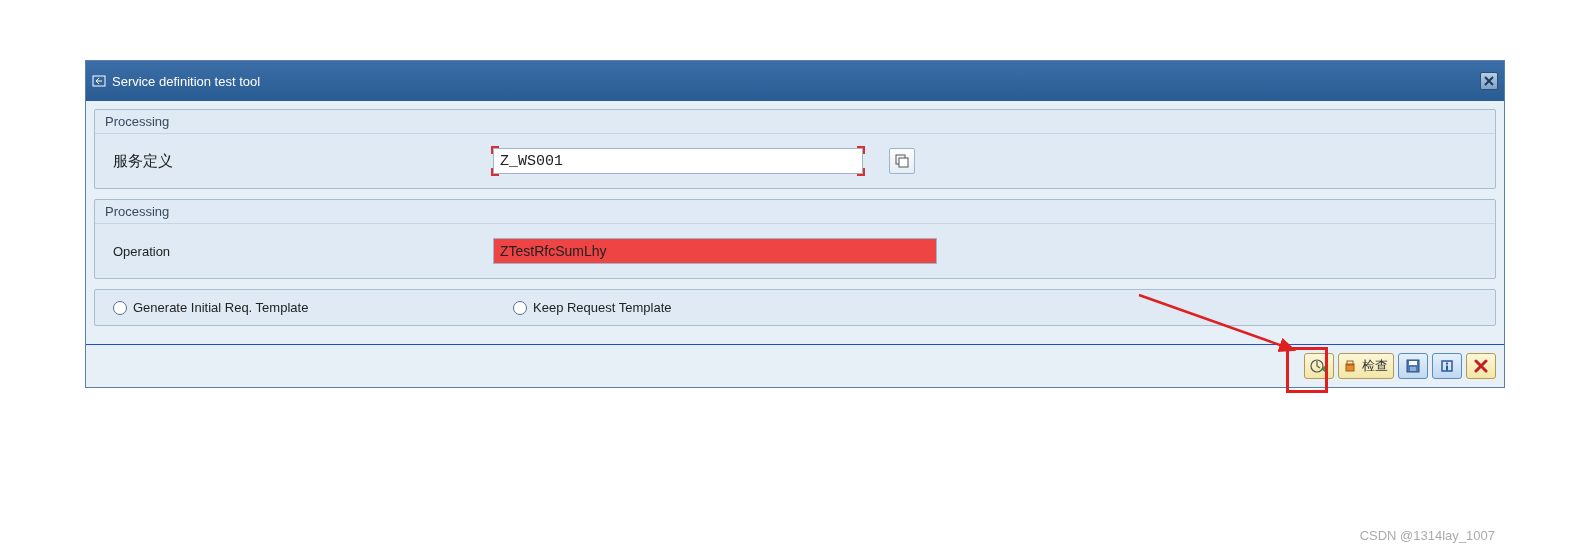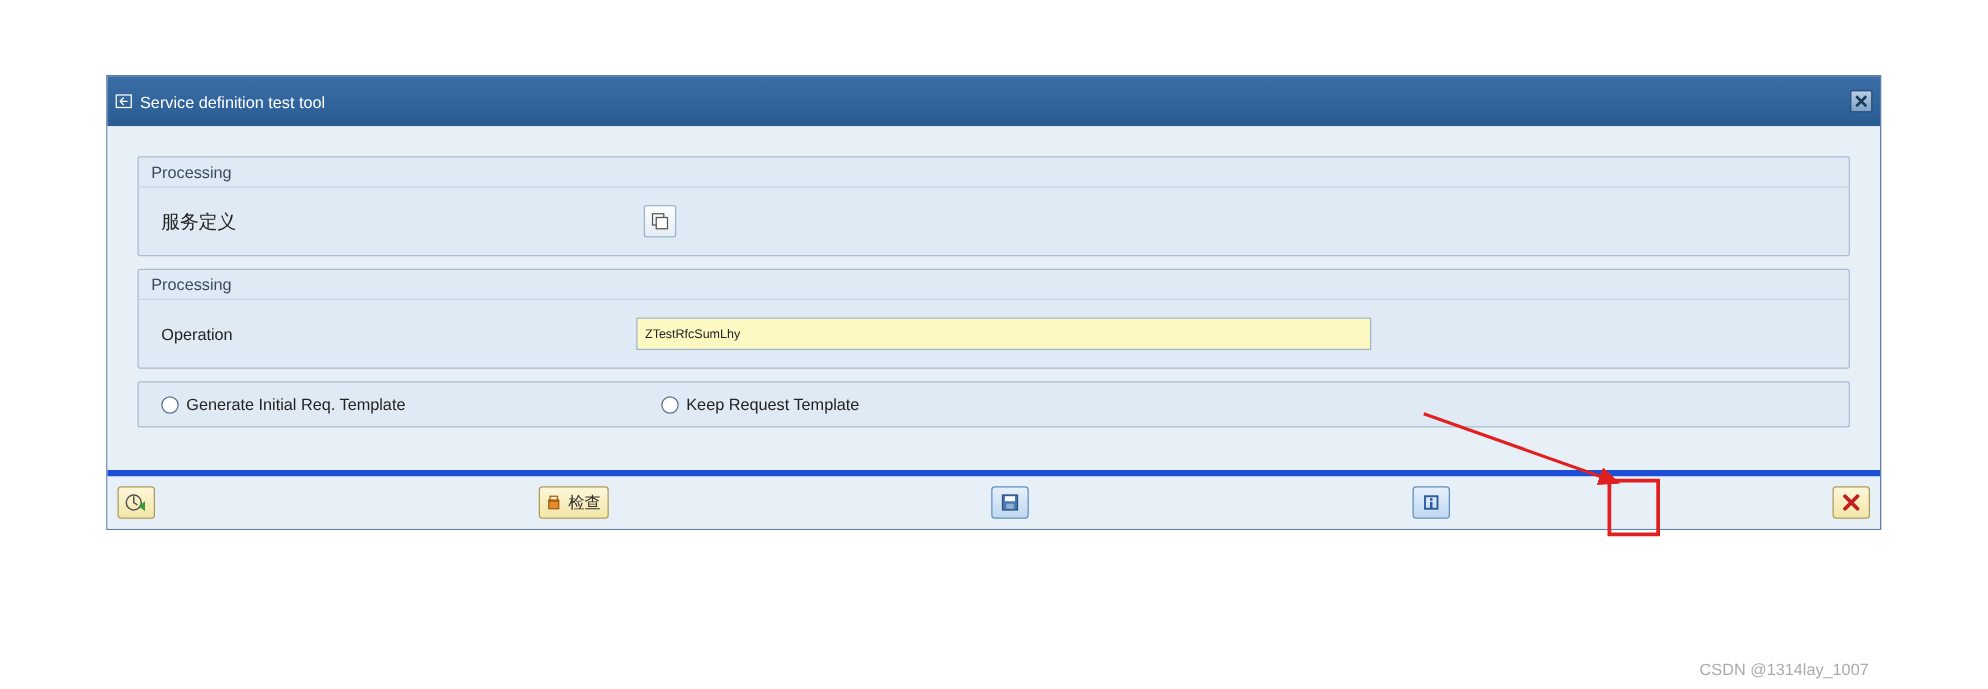--- a/index.html
+++ b/index.html
@@ -32,21 +32,21 @@
     .close-btn {
       width: 18px; height:18px;
       background: linear-gradient(to bottom,#b7cde5,#7fa1c7);
       border: 1px solid #2a5078;
       display:flex; align-items:center; justify-content:center;
       border-radius:2px;
       cursor:pointer;
     }
     .close-btn svg { display:block; }
     .content {
-      padding: 24px;
+      padding: 8px;
       background: #e8f0f7;
     }
     .group {
       border: 1px solid #a8bdd0;
       background: #dfeaf4;
       margin-bottom: 10px;
       border-radius: 2px;
     }
     .group-header {
       padding: 4px 10px;
@@ -82,24 +82,24 @@
       width: 370px;
       height: 26px;
       padding: 2px 6px;
       border: 1px solid #9cb4cc;
       background: #ffffff;
       font-family: "Courier New", monospace;
       font-size: 15px;
       color: #222;
     }
     .text-input.readonly {
-      background: #fef9c3;
+      background: #ef4444;
       font-family: Arial,sans-serif;
-      font-size:10px;
-      width: 588px;
+      font-size:14px;
+      width: 444px;
     }
     .corner-tl, .corner-tr, .corner-bl, .corner-br {
       position: absolute;
       width: 8px; height: 8px;
       border: 2px solid #d93030;
     }
     .corner-tl { top:-2px; left:-2px; border-right:none; border-bottom:none; }
     .corner-tr { top:-2px; right:-2px; border-left:none; border-bottom:none; }
     .corner-bl { bottom:-2px; left:-2px; border-right:none; border-top:none; }
     .corner-br { bottom:-2px; right:-2px; border-left:none; border-top:none; }
@@ -127,22 +127,22 @@
       border:1px solid #5a7090;
       border-radius:50%;
       display:flex; align-items:center; justify-content:center;
       background:#fff;
     }
     .radio-circle.checked::after {
       content:""; width:6px; height:6px; border-radius:50%; background:#2a4a70;
     }
     .bottom-bar {
       padding: 8px;
-      border-top:5px solid #1d4ed8;
-      display:flex; justify-content:space-between; gap:4px;
+      border-top:1px solid #1d4ed8;
+      display:flex; justify-content:flex-end; gap:4px;
       background:#e8f0f7;
       position: relative;
     }
     .tool-btn {
       min-width:30px; height:26px;
       border:1px solid #b09a58;
       background: linear-gradient(to bottom,#fdf7d9,#f3e6a7);
       border-radius:3px;
       display:flex; align-items:center; justify-content:center;
       padding:0 5px; gap:4px;
@@ -193,20 +193,27 @@
       </svg>
     </div>
   </div>
   <div class="content">
 
     <div class="group">
       <div class="group-header">Processing</div>
       <div class="group-body">
         <div class="field-row">
           <div class="field-label">服务定义</div>
+          <div class="input-wrapper">
+            <input class="text-input" type="text" value="Z_WS001" style="">
+            <div class="corner-tl"></div>
+            <div class="corner-tr"></div>
+            <div class="corner-bl"></div>
+            <div class="corner-br"></div>
+          </div>
           <div class="f4-button">
             <svg width="14" height="14" viewBox="0 0 14 14">
               <rect x="1" y="1" width="9" height="9" fill="none" stroke="#555" stroke-width="1"></rect>
               <rect x="4" y="4" width="9" height="9" fill="#fff" stroke="#555" stroke-width="1"></rect>
             </svg>
           </div>
         </div>
       </div>
     </div>
 

